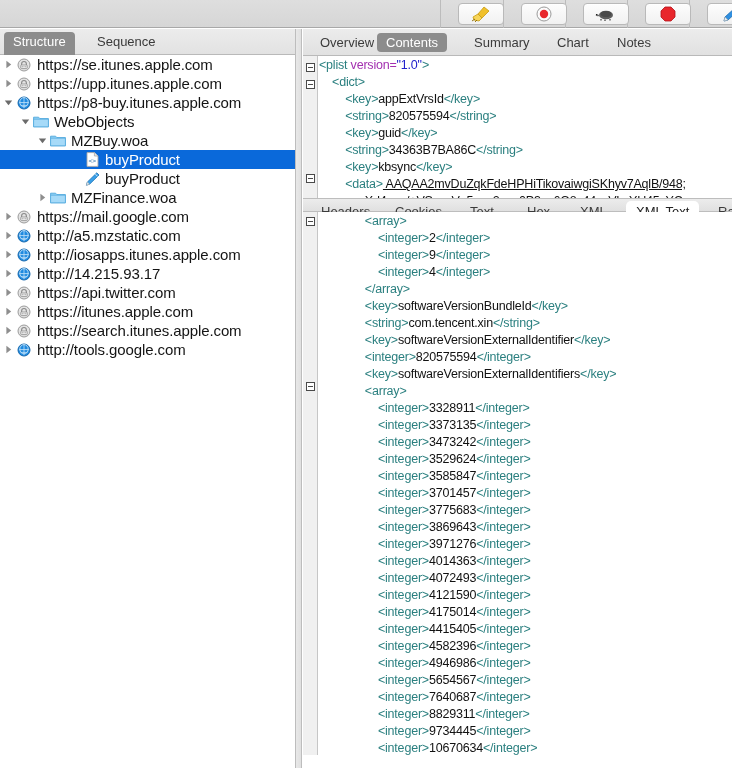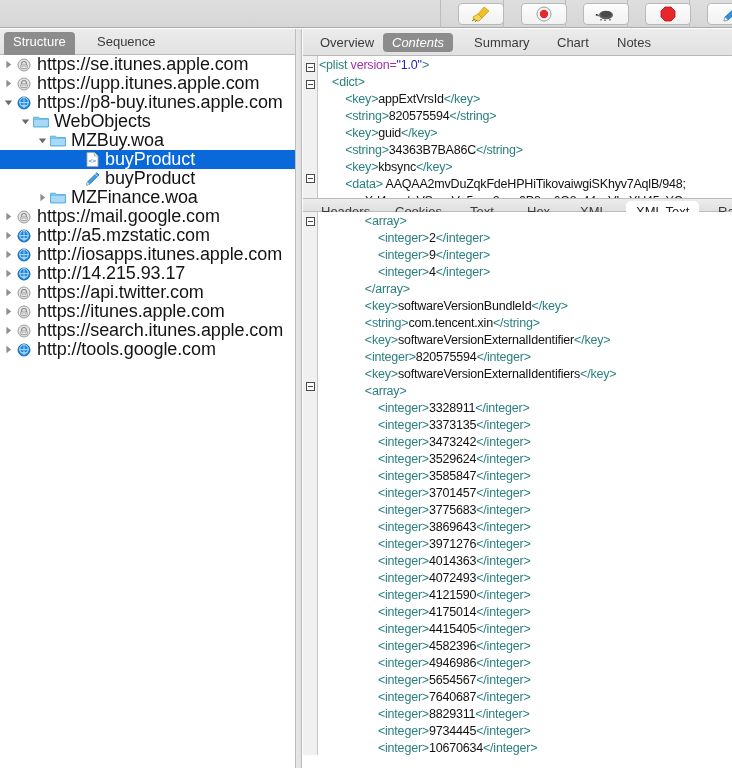--- a/index.html
+++ b/index.html
@@ -86,21 +86,21 @@
     display: flex; align-items: center; justify-content: center;
     flex: none;
   }
   .twisty svg { display: block; }
   .ticon {
     width: 18px; height: 19px;
     display: flex; align-items: center; justify-content: center;
     flex: none;
   }
   .tlabel {
-    font-size: 18px;
+    font-size: 15px;
     color: #141414;
     padding-left: 4px;
     letter-spacing: -0.1px;
   }
 
   
   #vsplit {
     position: absolute; left: 295px; top: 29px;
     width: 7px; height: 739px;
     background: linear-gradient(90deg,#e8e8e8 0%, #e0e0e0 100%);
@@ -166,21 +166,21 @@
     line-height: 17px;
     font-size: 12.5px;
     white-space: pre;
     color: #111111;
     letter-spacing: -0.2px;
   }
   .tag  { color: #2a7f7f; }
   .attr { color: #a32fb0; }
   .val  { color: #2222cc; }
   .txt  { color: #111111; }
-  .b64  { color: #111111; }
+  .b64  { color: #111111; text-decoration: underline; }
 
   
   #sub-tabbar {
     position: relative; height: 14px;
     background: linear-gradient(180deg, #ececec 0%, #e0e0e0 100%);
     border-top: 1px solid #bdbdbd;
     border-bottom: 1px solid #bdbdbd;
   }
   .stab {
     position: absolute; top: 2px; height: 22px;
@@ -543,21 +543,21 @@
         <span class="tlabel">http://tools.google.com</span>
       </div>
     </div>
 </div>
 
 <div id="vsplit"></div>
 
 <div id="right-panel">
   <div id="right-tabbar">
       <div class="rtab" style="left: 8px;">Overview</div>
-      <div class="rtab sel" style="left: 80px; font-style: italic;">Contents</div>
+      <div class="rtab sel" style="left: 74px;">Contents</div>
       <div class="rtab" style="left: 162px;">Summary</div>
       <div class="rtab" style="left: 245px;">Chart</div>
       <div class="rtab" style="left: 305px;">Notes</div>
     </div>
 
   <div id="upper-xml">
     <div class="gutter">
         <div class="fold" style="top: 7px;"></div>
         <div class="fold" style="top: 24px;"></div>
         <div class="fold" style="top: 118px;"></div>

